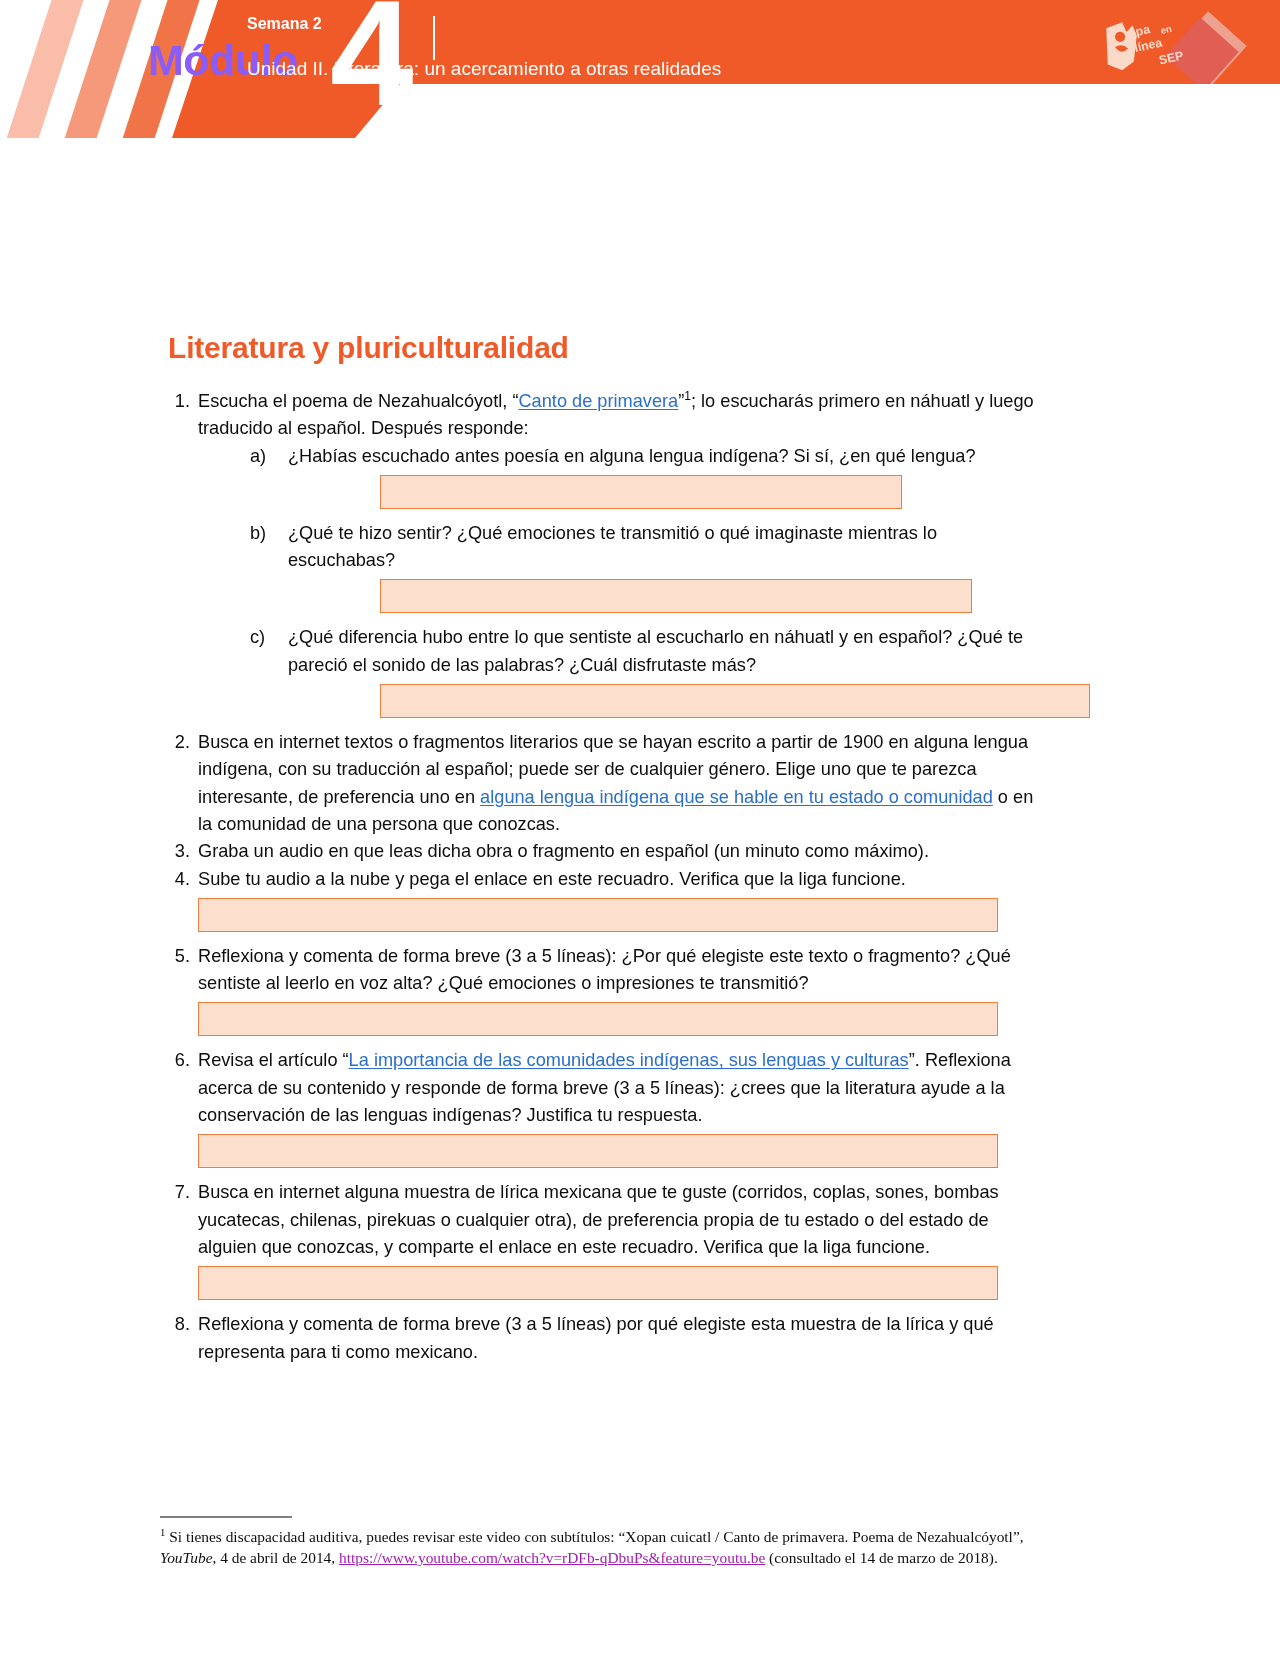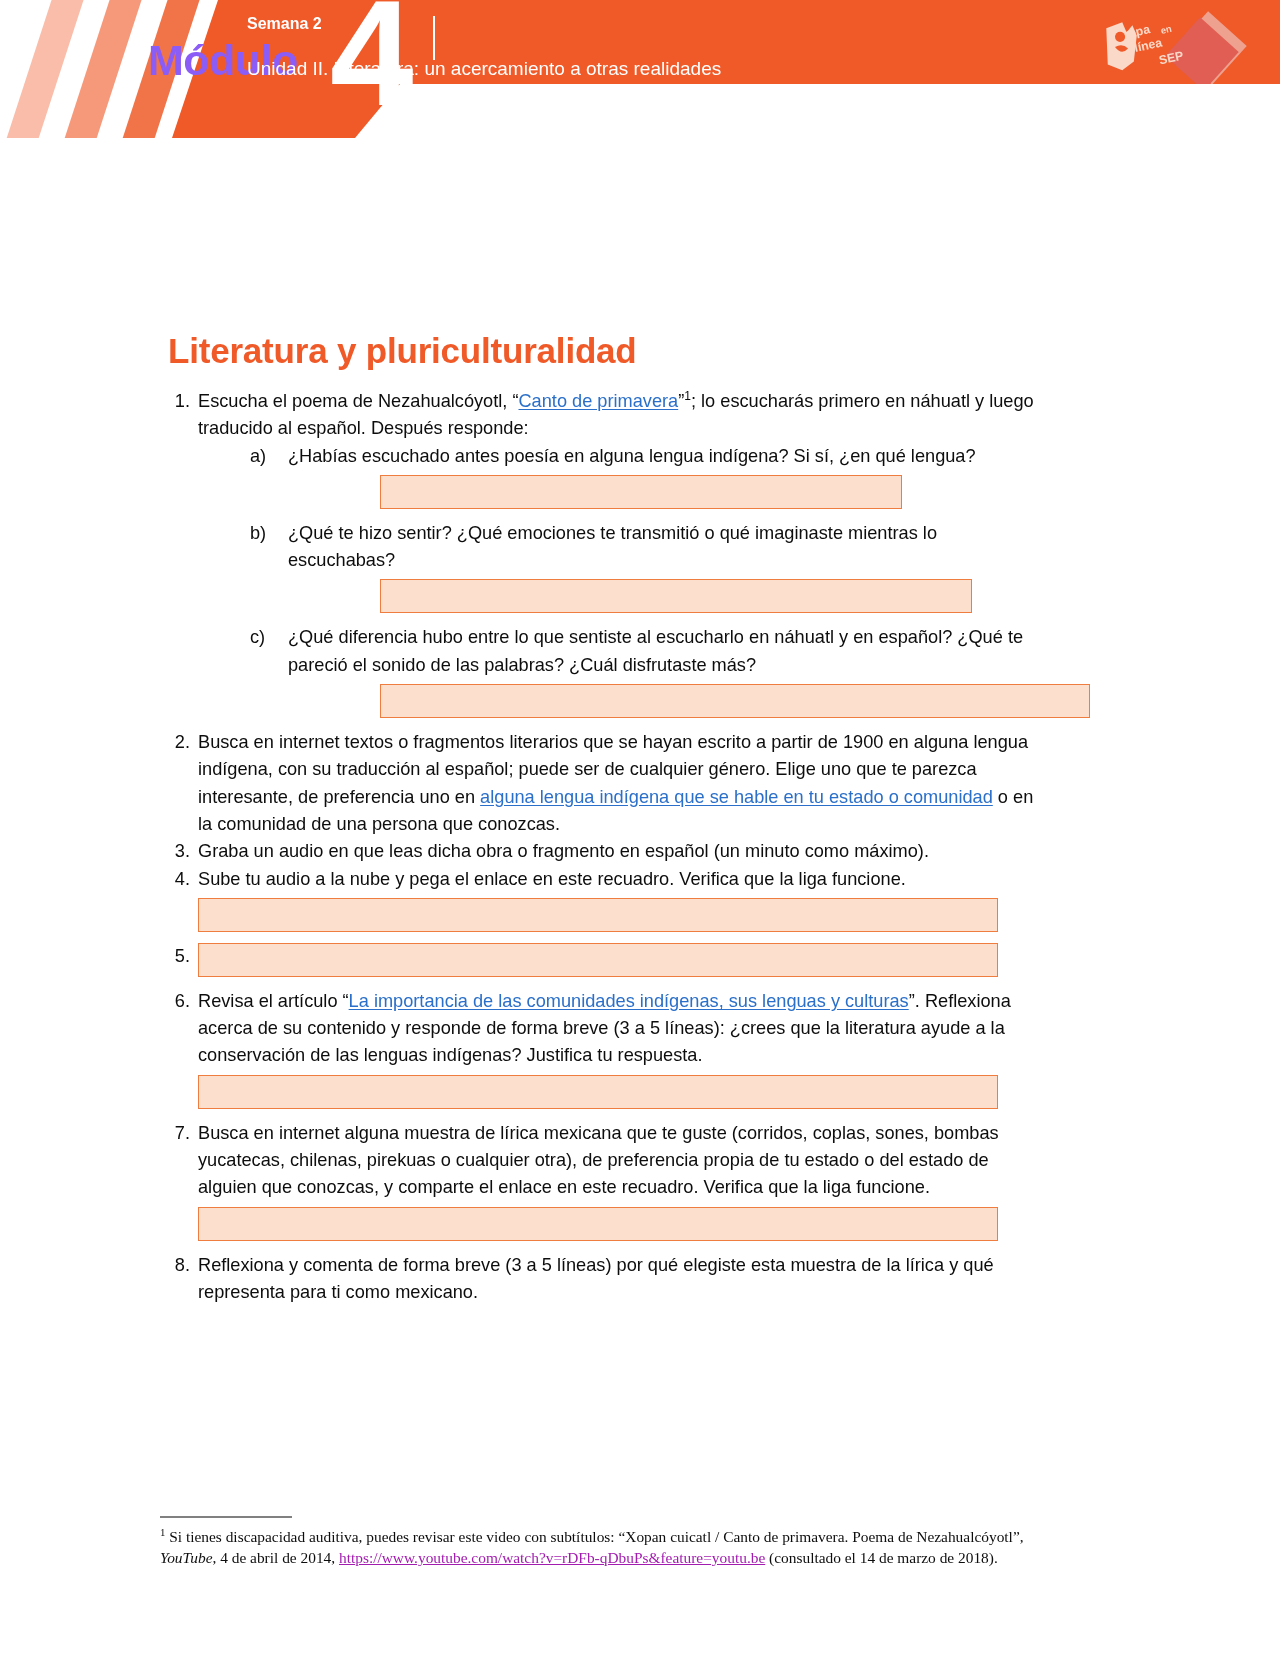--- a/index.html
+++ b/index.html
@@ -130,21 +130,21 @@
 
   
   .page {
     position: relative;
     padding: 0;
   }
   .title {
     position: absolute;
     left: 168px;
     top: 193px;
-    font-size: 35px;
+    font-size: 30px;
     font-weight: 700;
     color: #ef5a28;
     letter-spacing: -0.2px;
   }
 
   .content {
     position: absolute;
     left: 160px;
     top: 250px;
     width: 880px;
@@ -343,20 +343,21 @@
       </li>
 
       <li>
         <span class="li-num">4.</span>
         <span class="li-body">Sube tu audio a la nube y pega el enlace en este recuadro. Verifica que la liga funcione.</span>
         <div class="answer-box ab-full"></div>
       </li>
 
       <li>
         <span class="li-num">5.</span>
+        <span class="li-body">Reflexiona y comenta de forma breve (3 a 5 líneas): ¿Por qué elegiste este texto o fragmento? ¿Qué sentiste al leerlo en voz alta? ¿Qué emociones o impresiones te transmitió?</span>
         <div class="answer-box ab-full"></div>
       </li>
 
       <li>
         <span class="li-num">6.</span>
         <span class="li-body"><span>Revisa el artículo “</span><a class="doclink" href="#">La importancia de las comunidades indígenas, sus lenguas y culturas</a><span>”. Reflexiona acerca de su contenido y responde de forma breve (3 a 5 líneas): ¿crees que la literatura ayude a la conservación de las lenguas indígenas? Justifica tu respuesta.</span></span>
         <div class="answer-box ab-full"></div>
       </li>
 
       <li>

